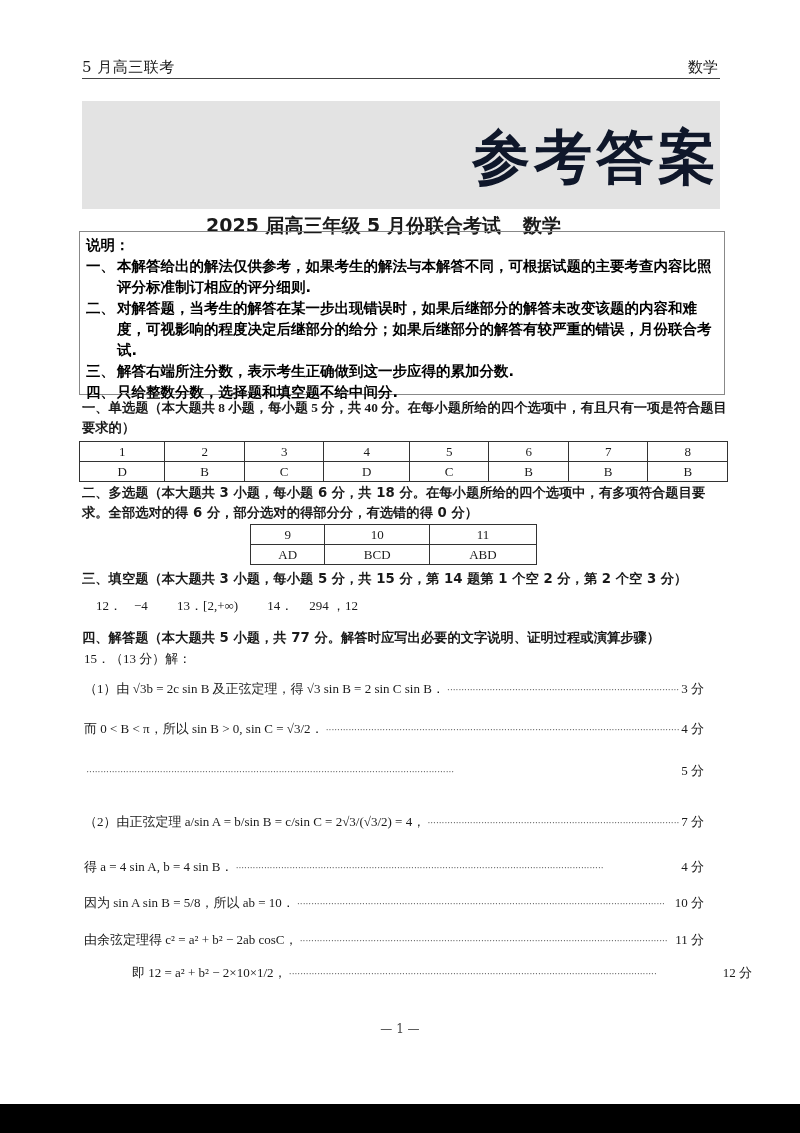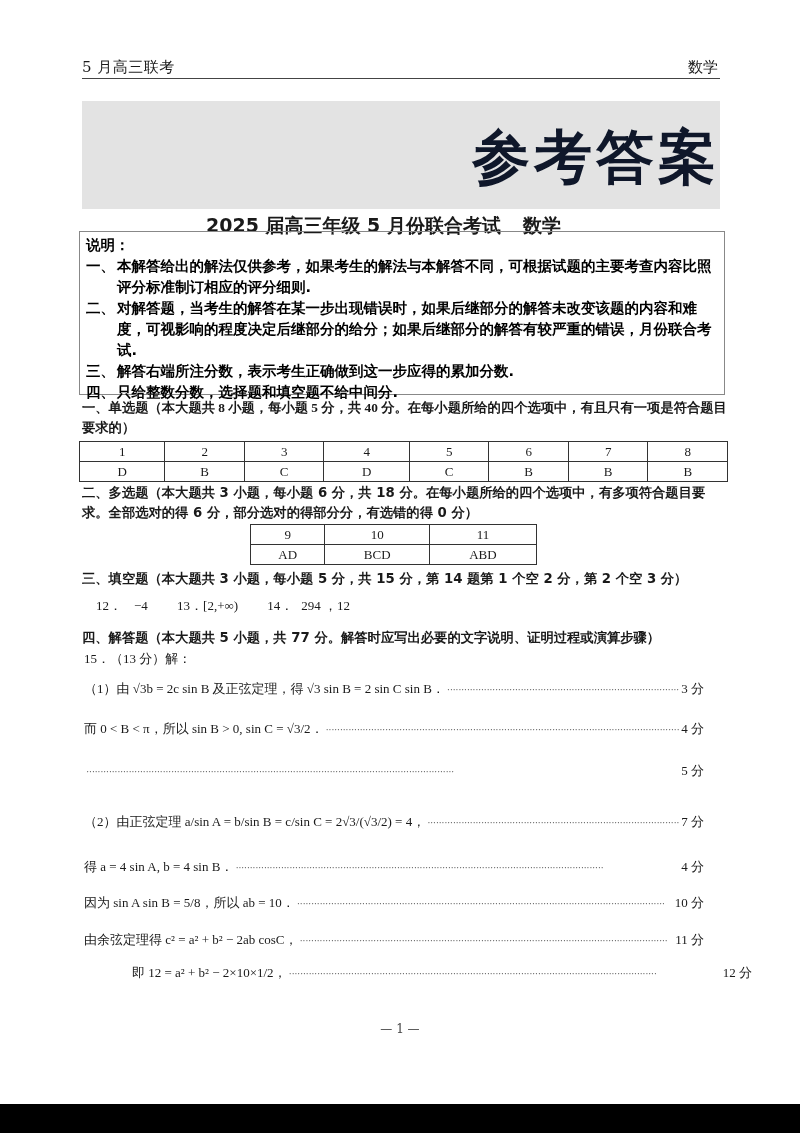--- a/index.html
+++ b/index.html
@@ -113,21 +113,21 @@
     <td>BCD</td>
     <td>ABD</td>
   </tr>
 </tbody>
   </table>
 
 <div class="abs sec" style="left:82px;top:569px;width:648px;">三、填空题（本大题共 3 小题，每小题 5 分，共 15 分，第 14 题第 1 个空 2 分，第 2 个空 3 分）</div>
 <div class="abs fill">
   <span><span style="margin:12px">12．</span><span style="margin:0">−4</span></span>
   <span><span style="margin:0">13．</span><span style="margin:0">[2,+∞)</span></span>
-  <span><span style="margin:0">14．</span><span style="margin:8px">294 ，12</span></span>
+  <span><span style="margin:0">14．</span><span style="margin:16px">294 ，12</span></span>
 </div>
 
 <div class="abs sec" style="left:82px;top:628px;width:648px;">四、解答题（本大题共 5 小题，共 77 分。解答时应写出必要的文字说明、证明过程或演算步骤）</div>
 <div class="abs" style="left:84px;top:650px;font-size:13px;font-family:'Liberation Serif',serif;">15．（13 分）解：</div>
 
 <div class="line" style="top:680px;">
   <span class="expr">（1）由 √3b = 2c sin B 及正弦定理，得 √3 sin B = 2 sin C sin B．</span>
   <span class="dots">··································································································································</span>
   <span class="pts">3 分</span>
 </div>

